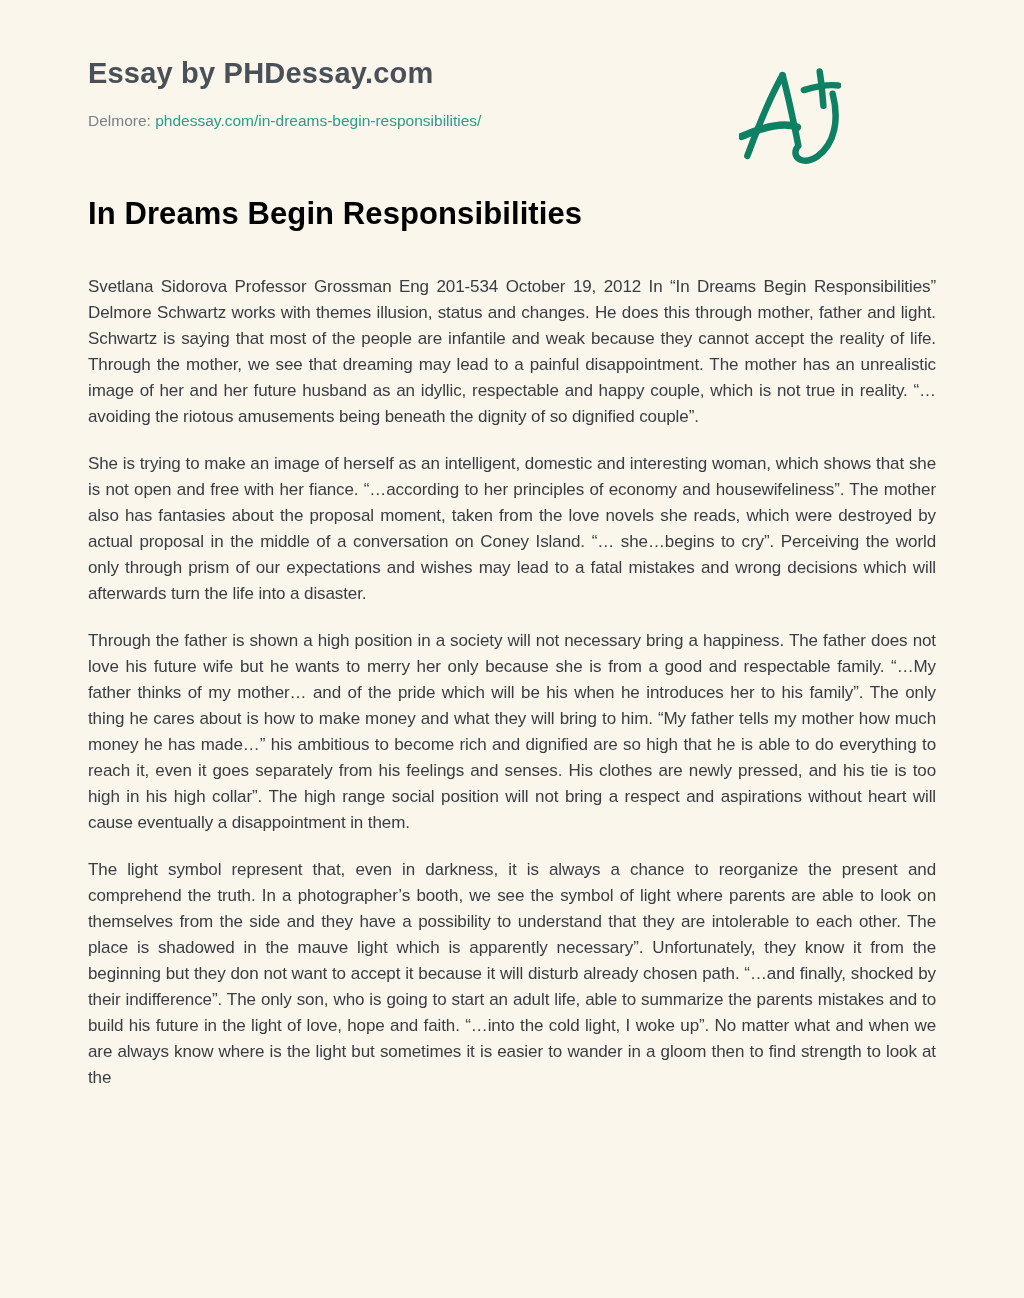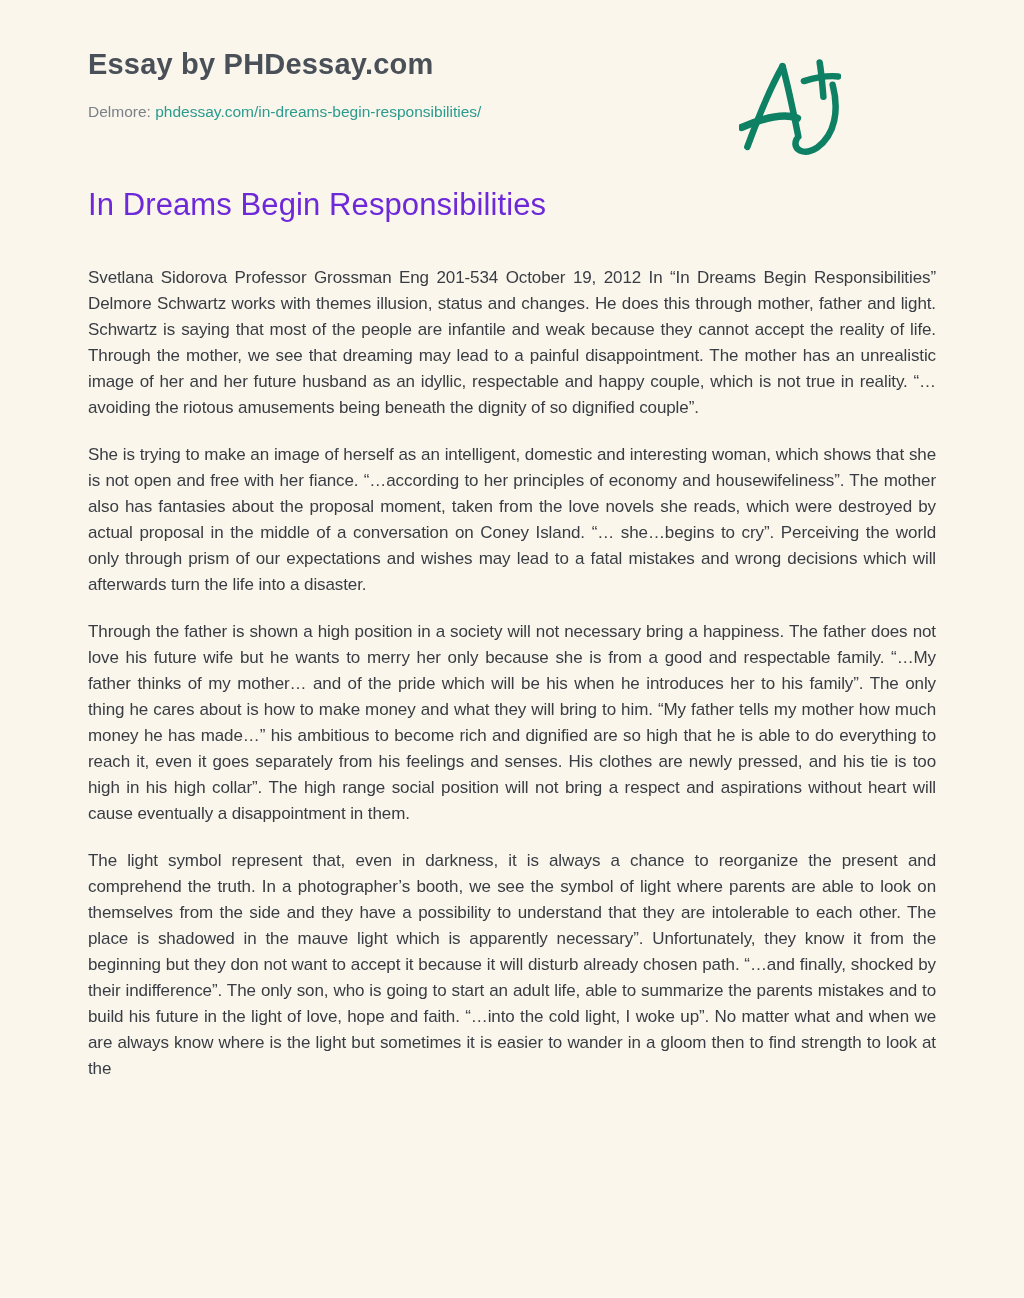--- a/index.html
+++ b/index.html
@@ -12,21 +12,21 @@
     background: #faf6ec;
     font-family: "Liberation Sans", sans-serif;
     position: relative;
     overflow: hidden;
   }
   .page {
     position: relative;
     width: 1024px;
     height: 1298px;
     box-sizing: border-box;
-    padding: 0 88px;
+    padding: 9px 88px;
   }
   .doc-header {
     position: relative;
     padding-top: 48px;
   }
   .header-title {
     margin: 0;
     font-size: 29px;
     font-weight: 700;
     letter-spacing: 0.2px;
@@ -45,23 +45,23 @@
   .aplus-logo {
     position: absolute;
     top: 56px;
     right: 95px;
     width: 102px;
     height: 102px;
   }
   .essay-title {
     margin: 66px 0 42px 0;
     font-size: 31px;
-    font-weight: 400;
+    font-weight: 700;
     letter-spacing: 0.1px;
-    color: #6d28d9;
+    color: #000000;
   }
   .essay-body p {
     margin: 12px 0 21px 0;
     font-size: 17px;
     line-height: 26px;
     color: #393d43;
     text-align: justify;
     letter-spacing: -0.1px;
   }
 </style>

